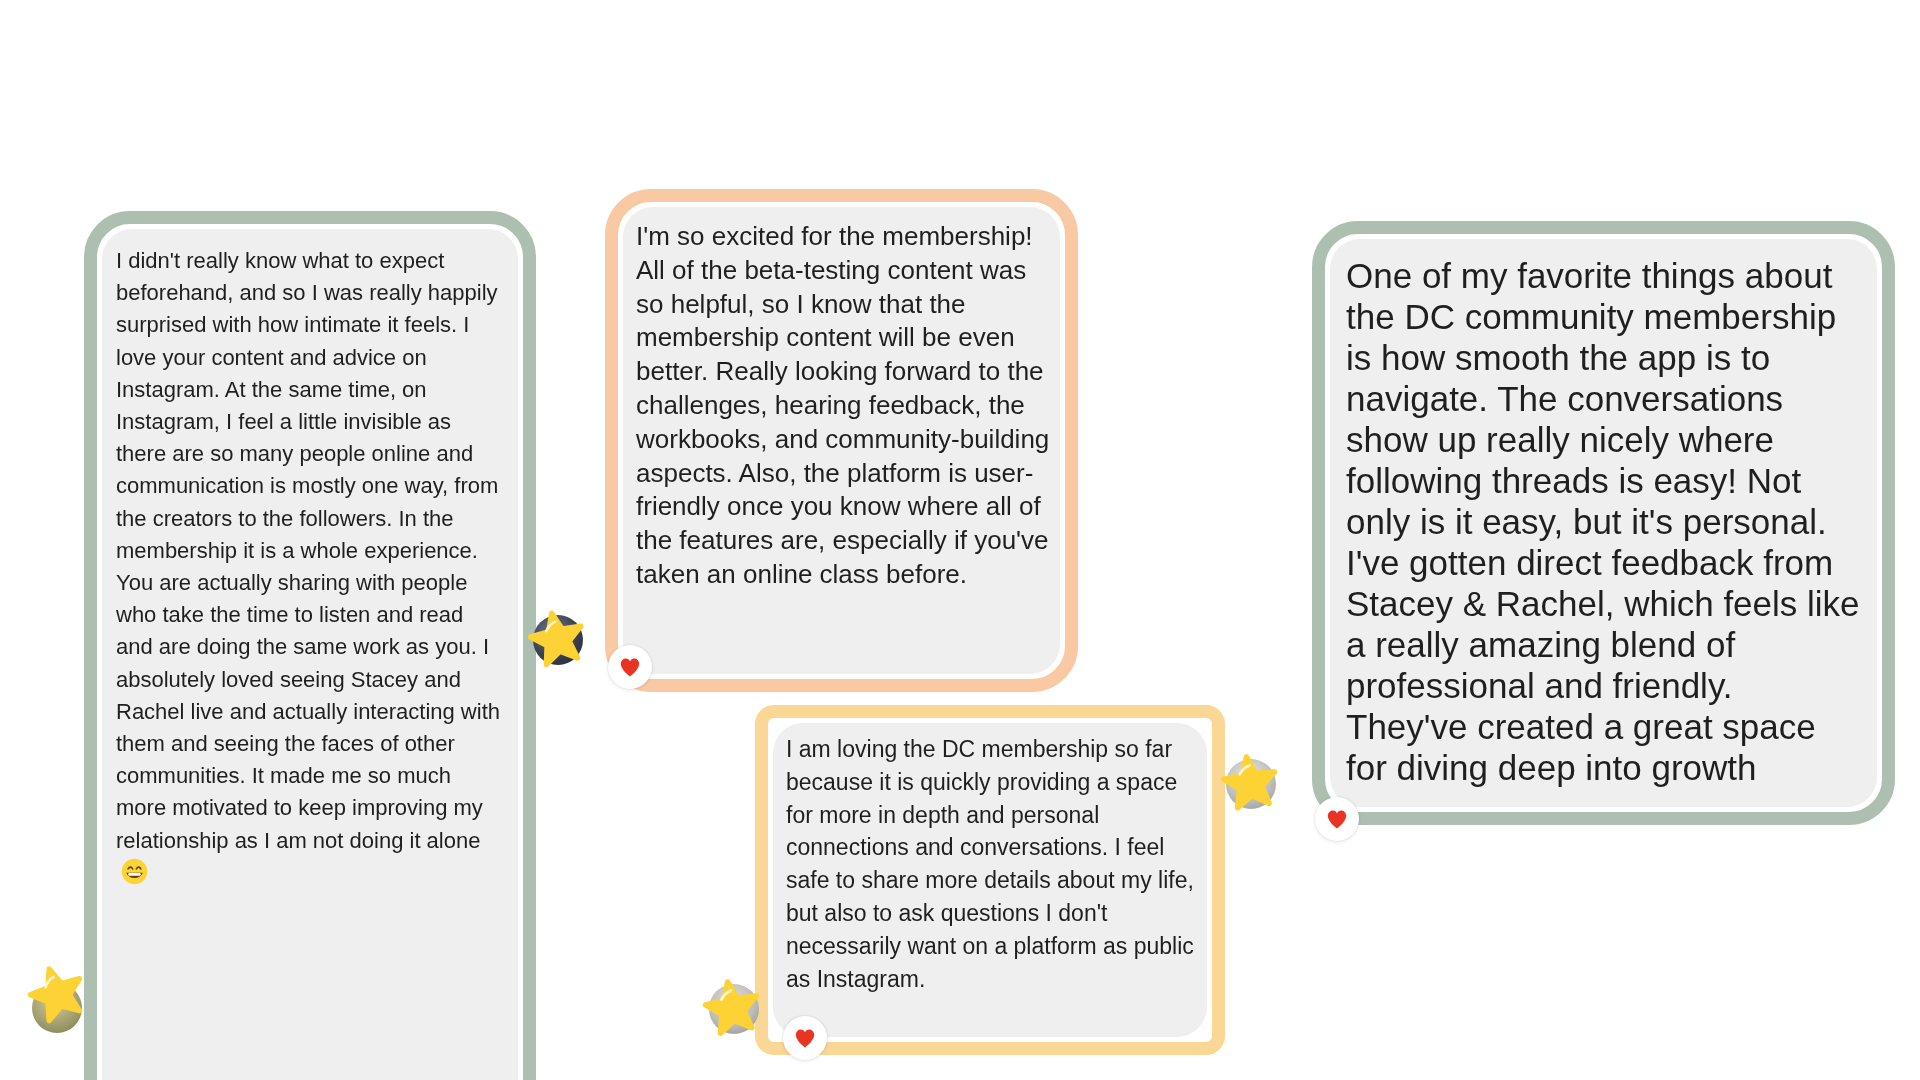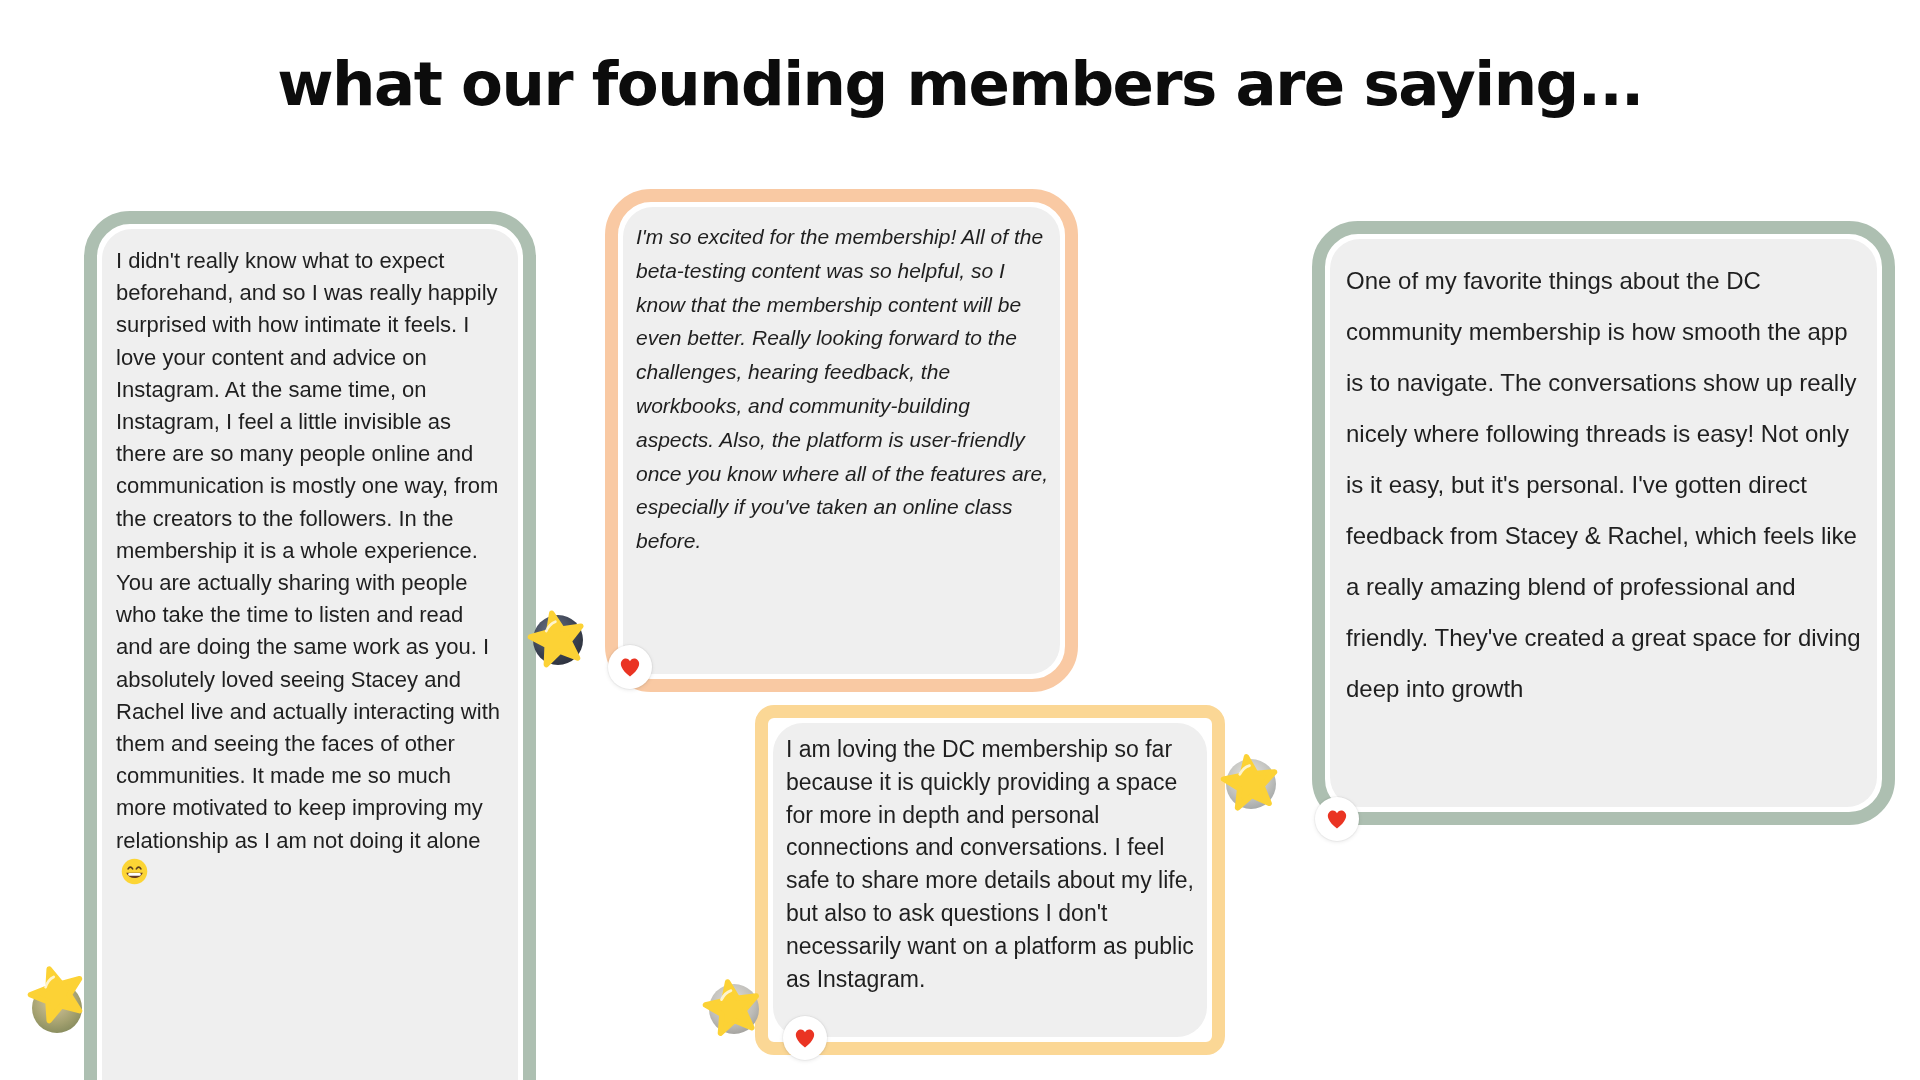--- a/index.html
+++ b/index.html
@@ -19,25 +19,25 @@
   }
   .card-inner {
     box-sizing:border-box; width:100%; height:100%;
     background:#efefef; border-radius:30px; overflow:hidden;
     color:#1f1f1f;
   }
   .quote { margin:0; }
   .c1 .card-inner { padding:16px 12px 12px 14px; }
   .c1 .quote { font-size:22px;   line-height:32.2px; }
   .c2 .card-inner { padding:13px 10px 10px 13px; }
-  .c2 .quote { font-size:21px; line-height:33.8px;font-style:italic; }
+  .c2 .quote { font-size:26px; line-height:33.8px; }
   .c3 .card-inner { padding:10px 12px 8px 13px; }
   .c3 .quote { font-size:23px;   line-height:32.8px; }
   .c4 .card-inner { padding:16px 14px 12px 16px; }
-  .c4 .quote { font-size:24px; line-height:51px; }
+  .c4 .quote { font-size:35px; line-height:41px; }
 
   #card1 { left:84px;   top:211px; width:452px; height:1043px; border-color:#adbfb1; }
   #card2 { left:605px;  top:189px; width:473px; height:503px; border-color:#f9c9a3; }
   #card3 { left:755px;  top:705px; width:470px; height:350px; border-color:#fbd795;border-radius:19px; }
   #card4 { left:1312px; top:221px; width:583px; height:604px; border-color:#adbfb1; }
 
   .avatar { position:absolute; width:50px; height:50px; border-radius:50%; }
   .avatar-a { background:radial-gradient(circle at 38% 32%, #6a7388 0%, #39404f 55%, #23252e 100%); }
   .avatar-b { background:radial-gradient(circle at 45% 35%, #e8e6e1 0%, #c2c3c0 50%, #8f9496 100%); }
   .avatar-c { background:radial-gradient(circle at 45% 35%, #e3e0da 0%, #bdbcb8 55%, #8c8b87 100%); }
@@ -57,21 +57,20 @@
   }
   .heart-badge svg { width:26px; height:26px; }
 
   .grin { width:27px; height:27px; vertical-align:-5px; margin-left:5px; }
 </style>
 </head>
 <body>
 
 <div class="canvas">
 
-  <h1 class="heading">what our founding members are saying...</h1>
 
   <div class="card c1" id="card1">
     <div class="card-inner">
       <p class="quote"><span>I didn't really know what to expect beforehand, and so I was really happily surprised with how intimate it feels. I love your content and advice on Instagram. At the same time, on Instagram, I feel a little invisible as there are so many people online and communication is mostly one way, from the creators to the followers. In the membership it is a whole experience. You are actually sharing with people who take the time to listen and read and are doing the same work as you. I absolutely loved seeing Stacey and Rachel live and actually interacting with them and seeing the faces of other communities. It made me so much more motivated to keep improving my relationship as I am not doing it alone</span><svg class="grin" viewBox="0 0 36 36" aria-hidden="true">
             <circle cx="18" cy="18" r="17" fill="#fcd535"></circle>
             <path d="M9.5 14.5 Q12.5 10 15.5 14.5" stroke="#5b3e1f" stroke-width="2.3" fill="none" stroke-linecap="round"></path>
             <path d="M20.5 14.5 Q23.5 10 26.5 14.5" stroke="#5b3e1f" stroke-width="2.3" fill="none" stroke-linecap="round"></path>
             <path d="M7 19.5 C10.5 29 25.5 29 29 19.5 Z" fill="#663c22"></path>
             <rect x="9.6" y="20" width="16.8" height="3.8" rx="1.7" fill="#ffffff"></rect>
           </svg></p>

